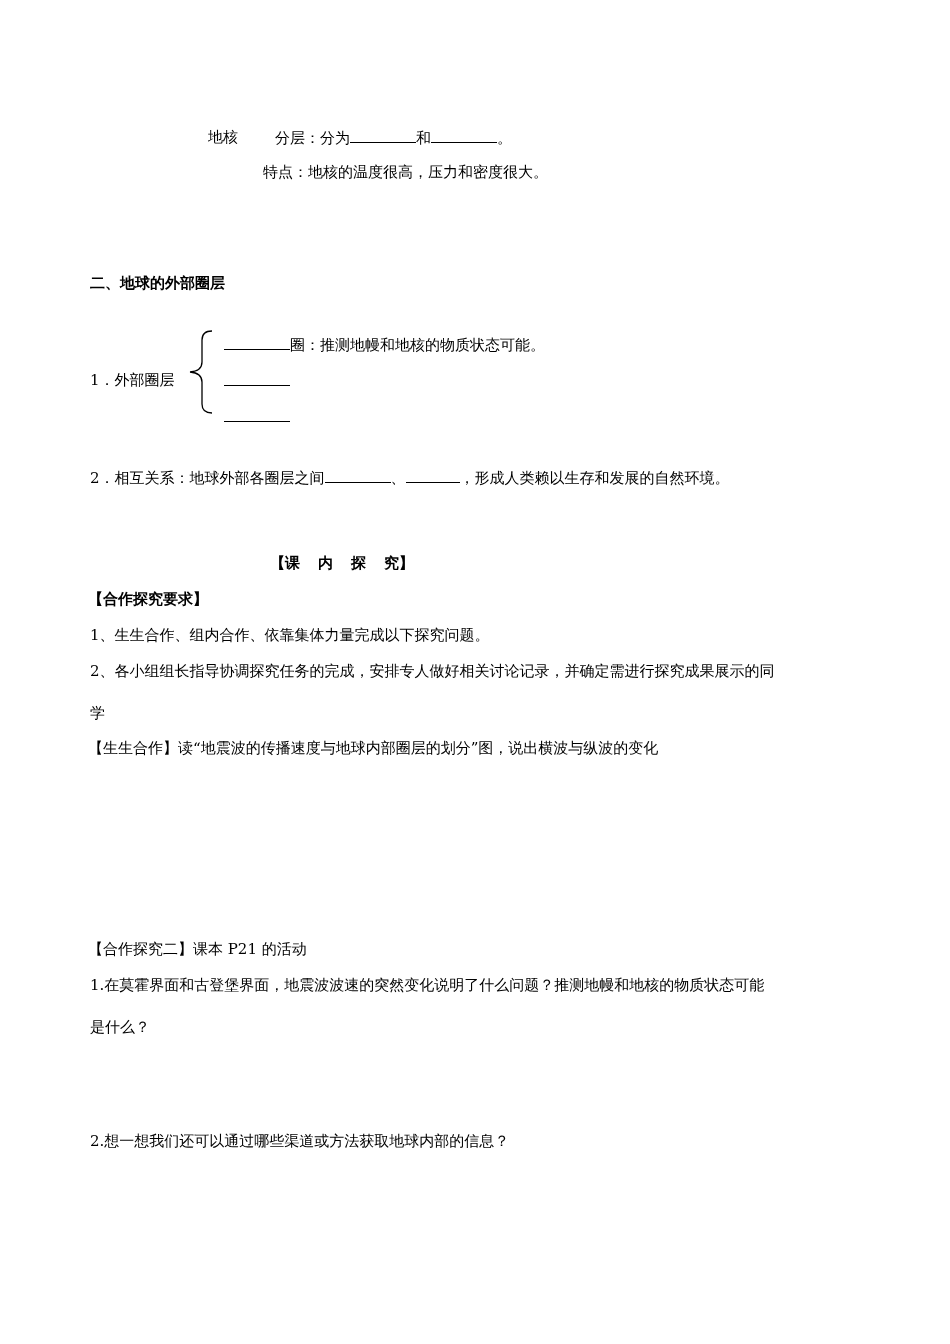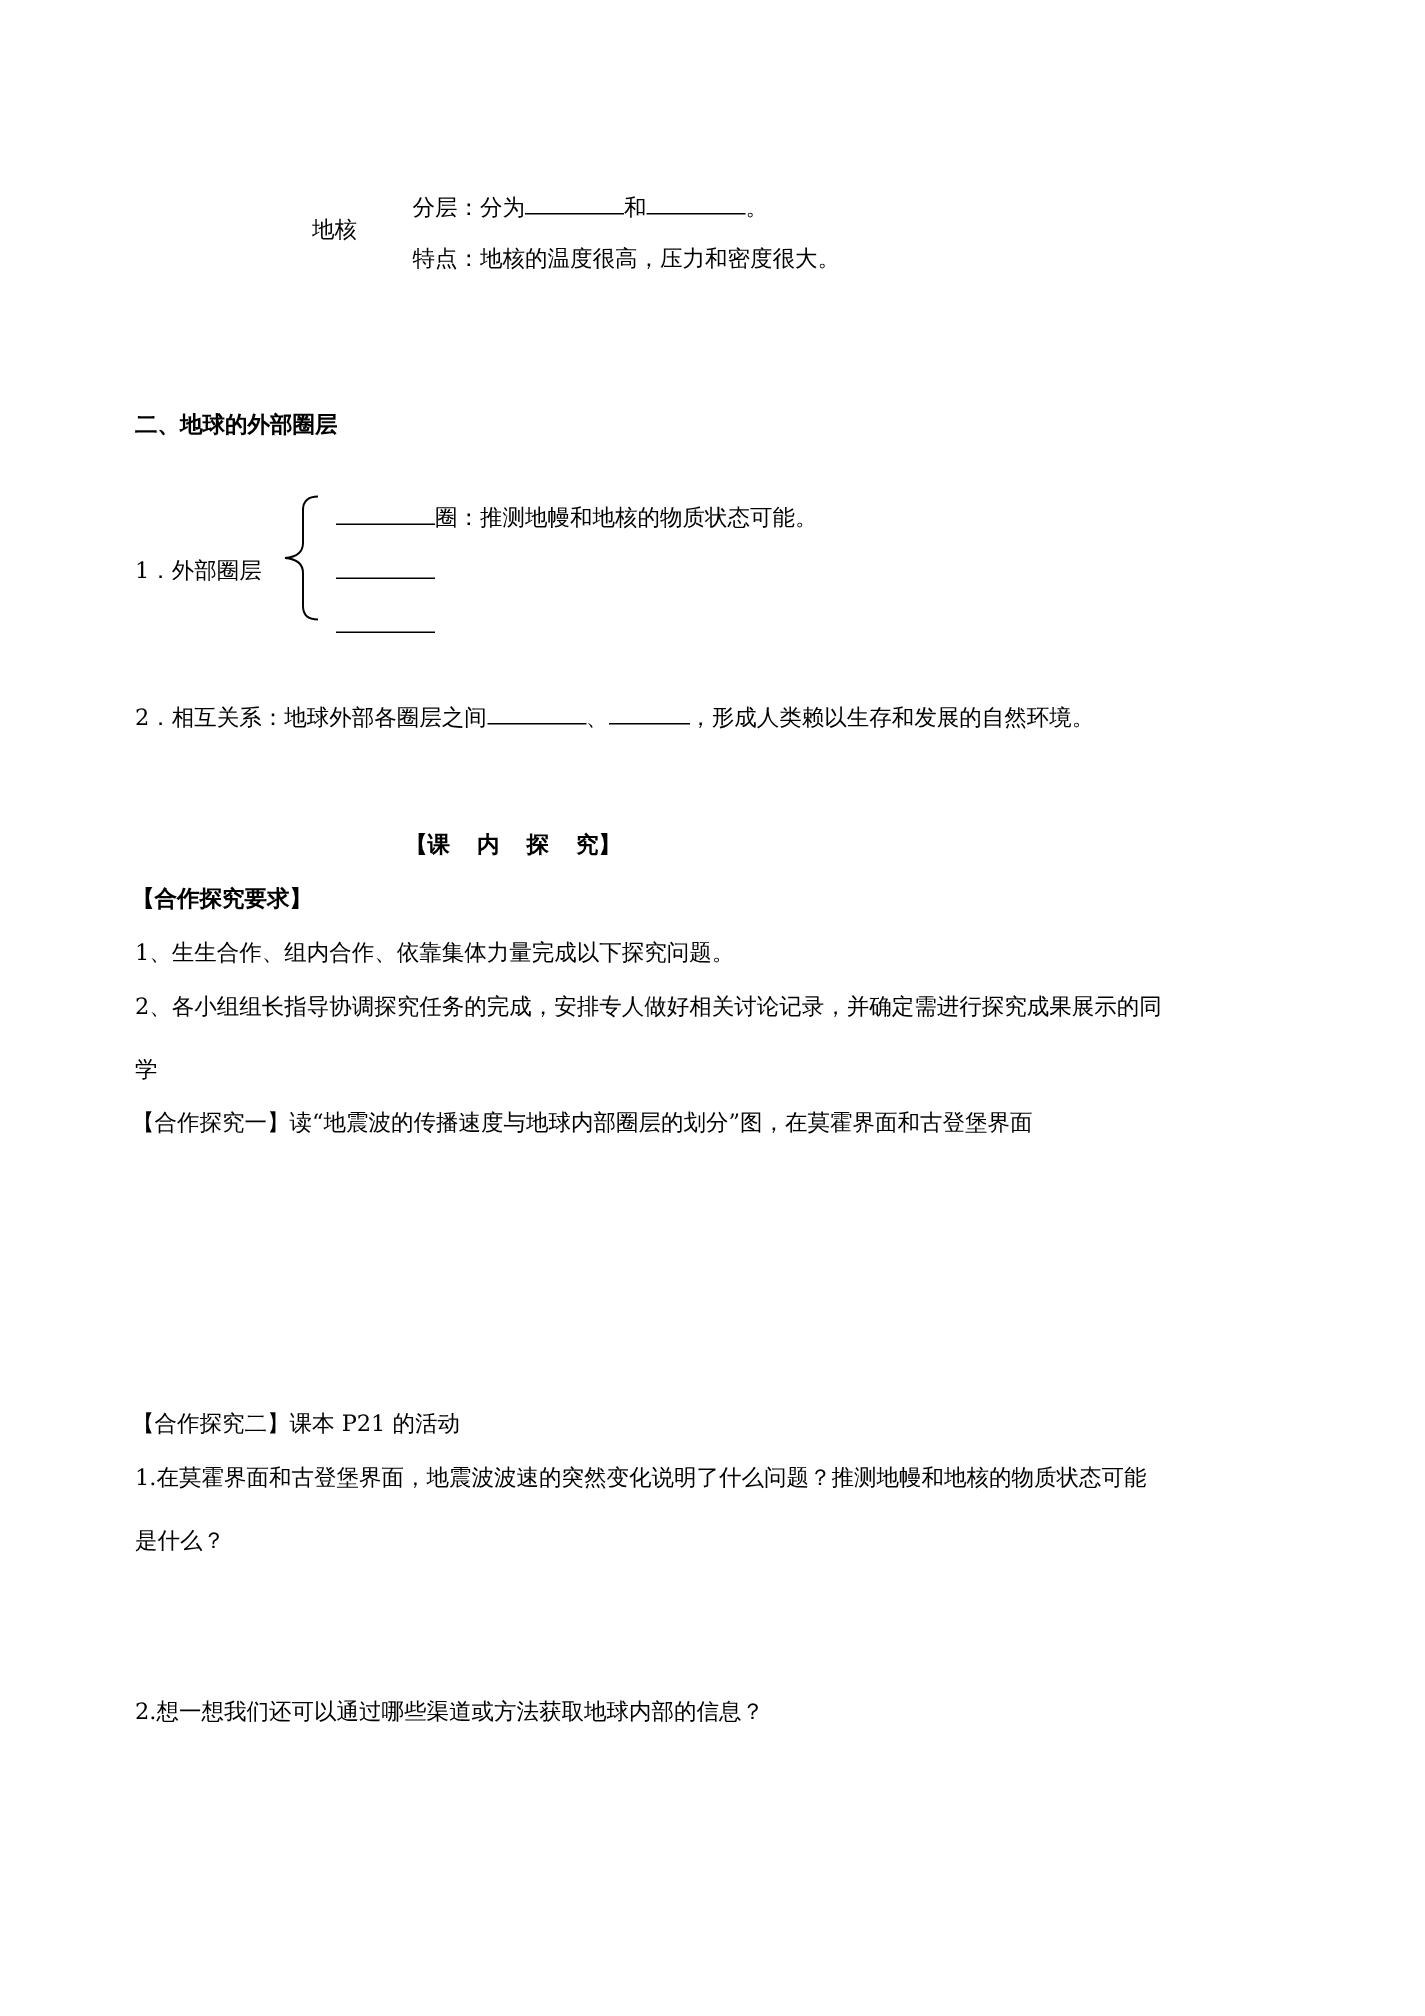--- a/index.html
+++ b/index.html
@@ -12,25 +12,25 @@
   .bold { font-weight: bold; font-family: "DejaVu Sans", "Liberation Sans", sans-serif; }
   .blank { display: inline-block; border-bottom: 1px solid #000; height: 15px; vertical-align: baseline; }
   .b66 { width: 66px; }
   .b54 { width: 54px; }
   .spaced span { margin-right: 18px; }
   svg { position: absolute; }
 </style>
 </head>
 <body>
 
-<div class="abs" style="left:208px; top:127px;margin-top:16px;">地核</div>
+<div class="abs" style="left:208px; top:127px;">地核</div>
 <div class="abs" style="left:275px; top:127px;">
   <span>分层：分为</span><span class="blank b66"></span><span>和</span><span class="blank b66"></span><span>。</span>
 </div>
-<div class="abs" style="left:275px; top:162px;">特点：地核的温度很高，压力和密度很大。</div>
+<div class="abs" style="left:263px; top:162px;">特点：地核的温度很高，压力和密度很大。</div>
 
 <div class="abs bold" style="left:90px; top:273px;">二、地球的外部圈层</div>
 
 <div class="abs" style="left:90px; top:370px;">1．外部圈层</div>
 
 <svg style="left:186px; top:330px;" width="28" height="84" viewBox="0 0 28 84">
   <path d="M26 1 Q16 1 16 10 L16 32 Q16 41 4 42 Q16 43 16 52 L16 74 Q16 83 26 83" fill="none" stroke="#000" stroke-width="1.3"></path>
 </svg>
 
 <div class="abs" style="left:224px; top:334px;">
@@ -49,19 +49,19 @@
 
 <div class="abs bold spaced" style="left:270px; top:553px;">
   <span>【课</span><span>内</span><span>探</span><span>究】</span>
 </div>
 
 <div class="abs bold" style="left:88px; top:589px;">【合作探究要求】</div>
 <div class="abs" style="left:90px; top:625px;">1、生生合作、组内合作、依靠集体力量完成以下探究问题。</div>
 <div class="abs" style="left:90px; top:661px;">2、各小组组长指导协调探究任务的完成，安排专人做好相关讨论记录，并确定需进行探究成果展示的同</div>
 <div class="abs" style="left:90px; top:703px;">学</div>
 
-<div class="abs" style="left:88px; top:738px;">【合作探究一】读“地震波的传播速度与地球内部圈层的划分”图，在莫霍界面和古登堡界面</div>
+<div class="abs" style="left:88px; top:738px;">【生生合作】读“地震波的传播速度与地球内部圈层的划分”图，说出横波与纵波的变化</div>
 
 <div class="abs" style="left:88px; top:939px;text-align:center;">【合作探究二】课本 P21 的活动</div>
 <div class="abs" style="left:90px; top:975px;">1.在莫霍界面和古登堡界面，地震波波速的突然变化说明了什么问题？推测地幔和地核的物质状态可能</div>
 <div class="abs" style="left:90px; top:1017px;">是什么？</div>
 
 <div class="abs" style="left:90px; top:1120px;margin-top:11px;">2.想一想我们还可以通过哪些渠道或方法获取地球内部的信息？</div>
 
 </body></html>

